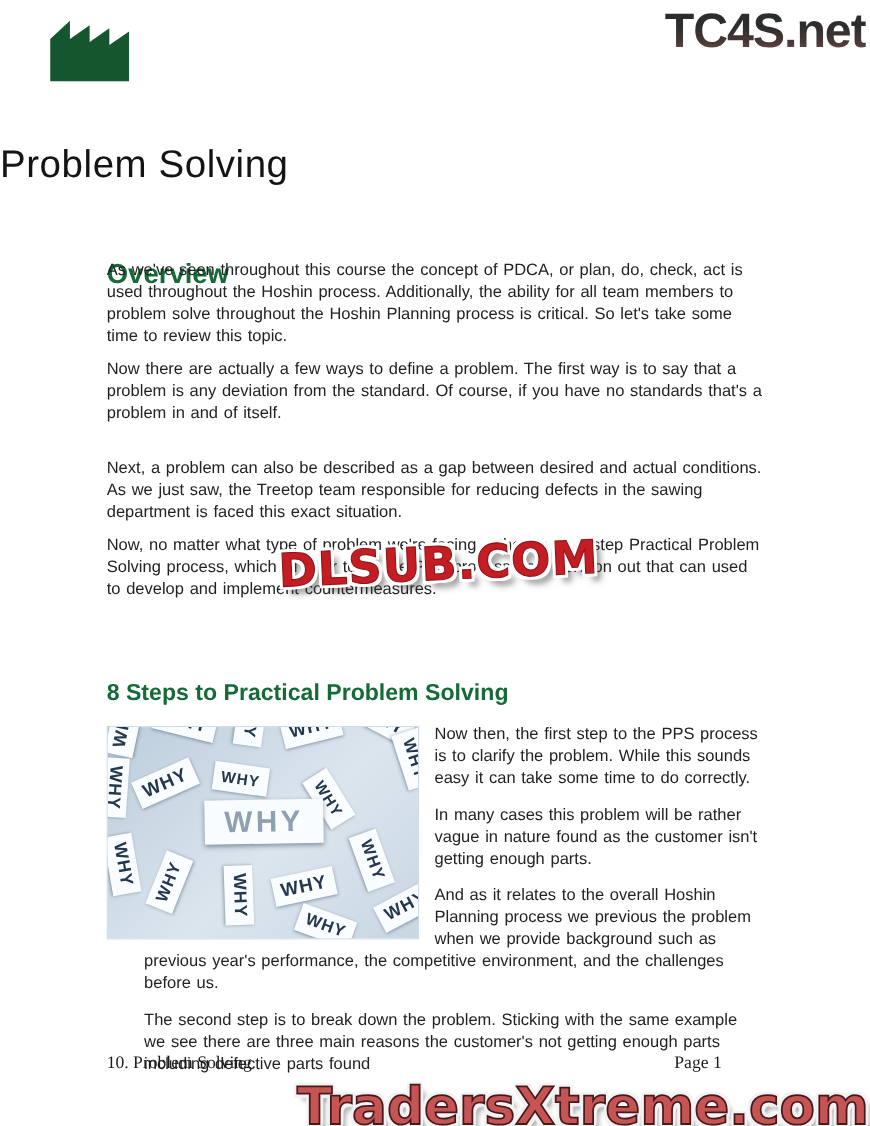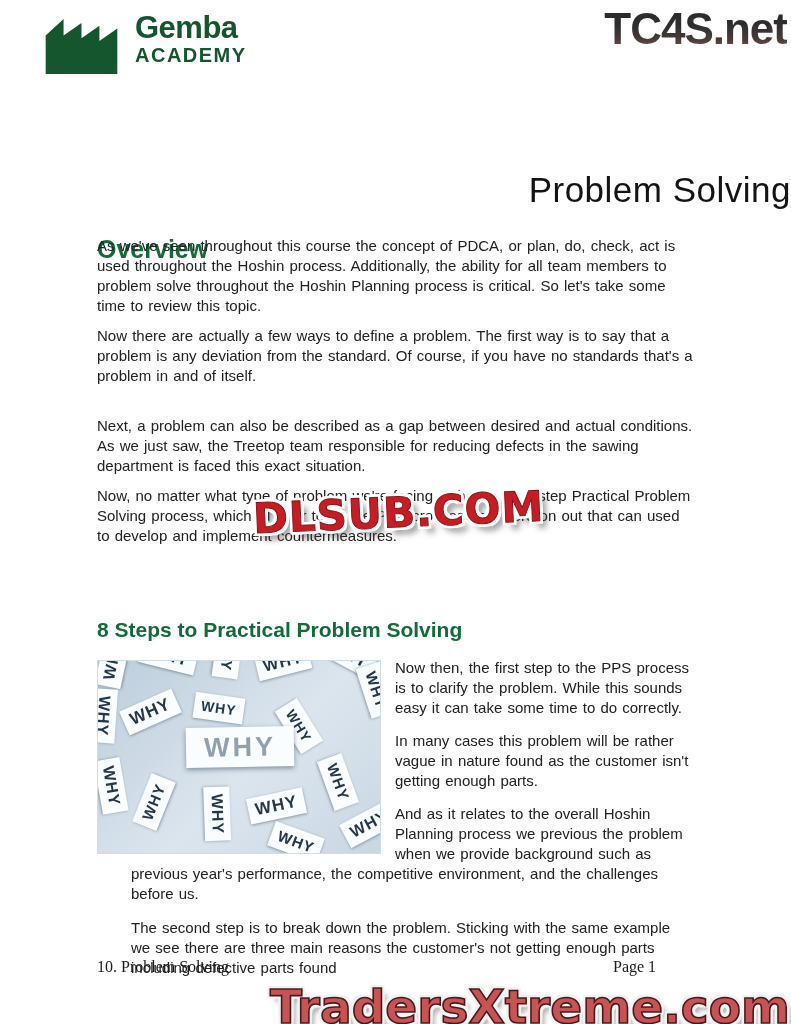--- a/index.html
+++ b/index.html
@@ -21,21 +21,21 @@
     position:absolute; right:4px; top:4px;
     font-family:"Liberation Sans", sans-serif; font-weight:bold; font-size:44px; letter-spacing:-1px;
     color:#3a3a3a;
     background:linear-gradient(180deg,#2d2d2d 40%,#4a3a38 70%,#96625a 100%);
     -webkit-background-clip:text; background-clip:text; -webkit-text-fill-color:transparent;
   }
 
   
   .doc-title {
     position:absolute; left:0; top:130px; width:100%;
-    text-align:right; font-size:35px; font-weight:normal; color:#141414; letter-spacing:0.5px;margin-top:40px;
+    text-align:left; font-size:35px; font-weight:normal; color:#141414; letter-spacing:0.5px;
   }
   .h-green { color:#156b38; font-weight:bold; }
   .h-overview { position:absolute; left:97px; top:195px; font-size:25px;margin-top:40px; }
   .h-steps    { position:absolute; left:97px; top:618px; font-size:21px; }
 
   
   .para {
     position:absolute; left:97px; width:597px;
     font-size:15px; line-height:20px; color:#222; word-spacing:1px;
   }
@@ -92,24 +92,20 @@
 </style>
 </head>
 <body>
 
 <div class="page">
 
   <div class="logo">
     <svg class="logo-icon" viewBox="0 0 120 90">
       <polygon points="0,90 0,34 26,10 26,34 52,16 52,38 78,20 78,42 104,24 104,90" fill="#15562e"></polygon>
     </svg>
-    <div class="logo-text">
-      <div class="logo-name">Gemba</div>
-      <div class="logo-sub">ACADEMY</div>
-    </div>
   </div>
 
   <div class="wm-top">TC4S.net</div>
 
   <div class="doc-title">Problem Solving</div>
 
   <div class="h-green h-overview">Overview</div>
   <div class="para p1">As we've seen throughout this course the concept of PDCA, or plan, do, check, act is used throughout the Hoshin process.  Additionally, the ability for all team members to problem solve throughout the Hoshin Planning process is critical.  So let's take some time to review this topic.</div>
   <div class="para p2">Now there are actually a few ways to define a problem.  The first way is to say that a problem is any deviation from the standard.  Of course, if you have no standards that's a problem in and of itself.</div>
   <div class="para p3">Next, a problem can also be described as a gap between desired and actual conditions.  As we just saw, the Treetop team responsible for reducing defects in the sawing department is faced this exact situation.</div>

